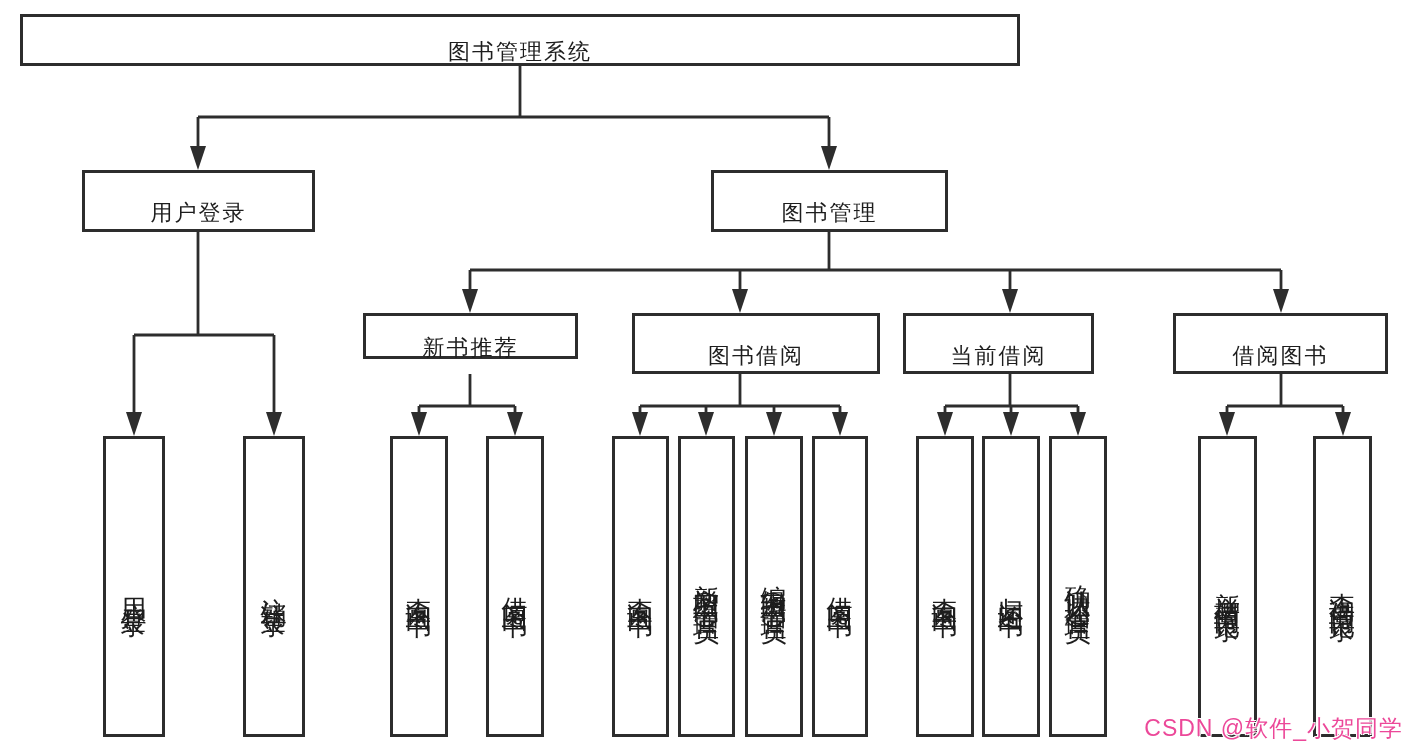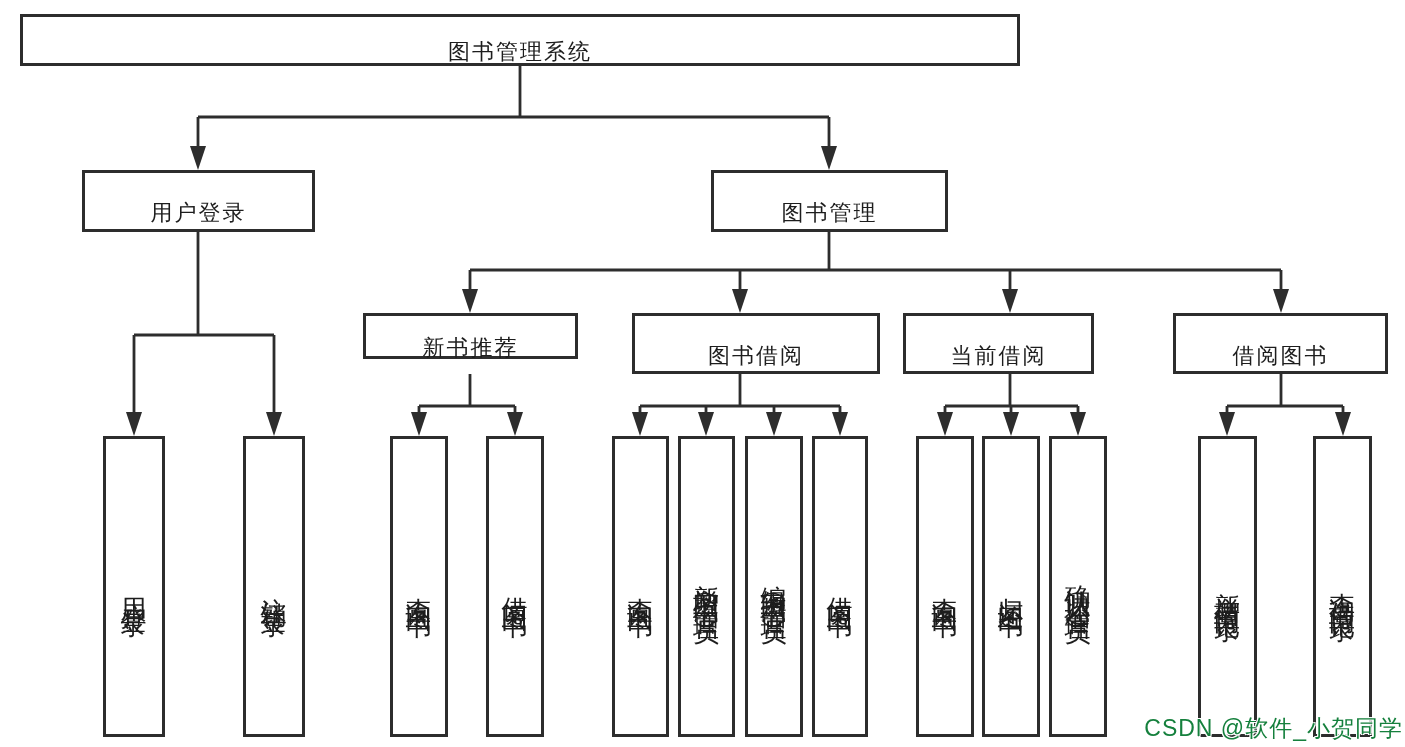--- a/index.html
+++ b/index.html
@@ -48,21 +48,21 @@
   .lf-bw-add{left:678px;width:57px;}
   .lf-bw-edit{left:745px;width:58px;}
   .lf-bw-borrow{left:812px;width:56px;}
   .lf-cu-query{left:916px;width:58px;}
   .lf-cu-return{left:982px;width:58px;}
   .lf-cu-confirm{left:1049px;width:58px;}
   .lf-rc-add{left:1198px;width:59px;}
   .lf-rc-query{left:1313px;width:59px;}
   .watermark{
     position:absolute;right:2px;bottom:3px;
-    font-size:23px;letter-spacing:1px;color:#15803d;
+    font-size:23px;letter-spacing:1px;color:#ec4899;
     text-shadow:1px 1px 0 #fff,-1px -1px 0 #fff,1px -1px 0 #fff,-1px 1px 0 #fff;
     z-index:5;white-space:nowrap;
   }
 </style>
 </head>
 <body>
 
 <div class="stage">
 
   <svg class="connectors" viewBox="0 0 1405 747" xmlns="http://www.w3.org/2000/svg">

